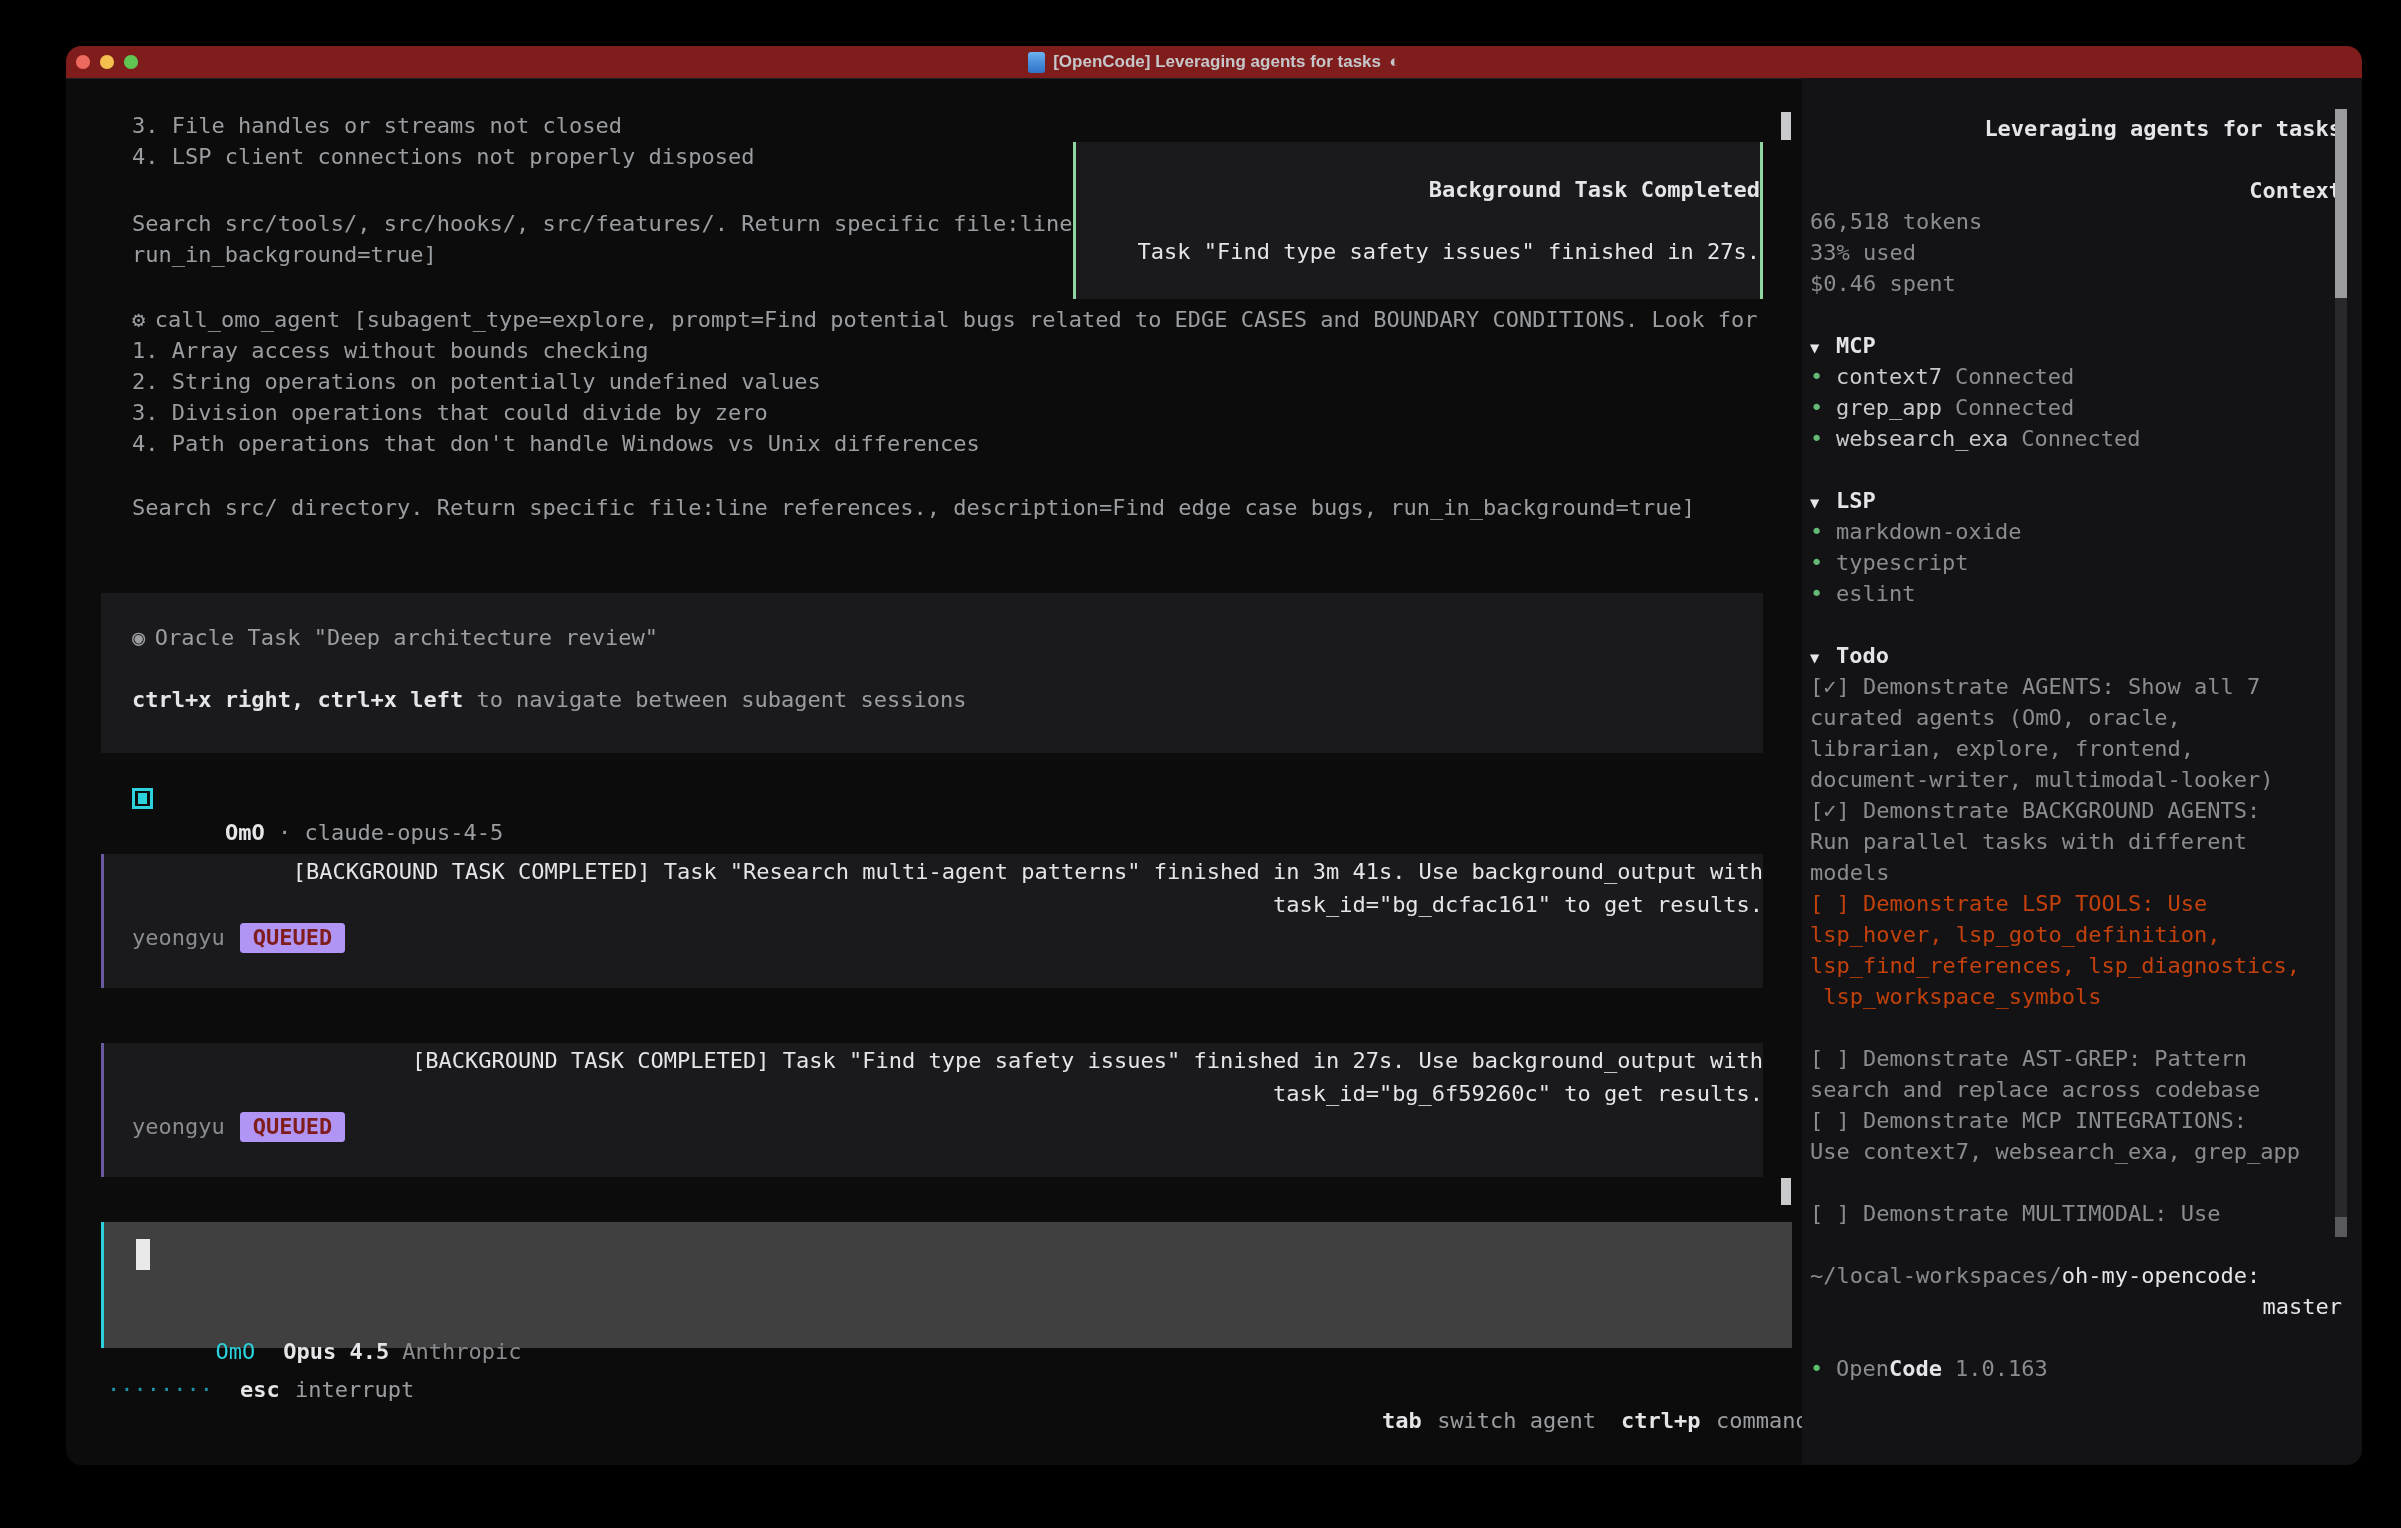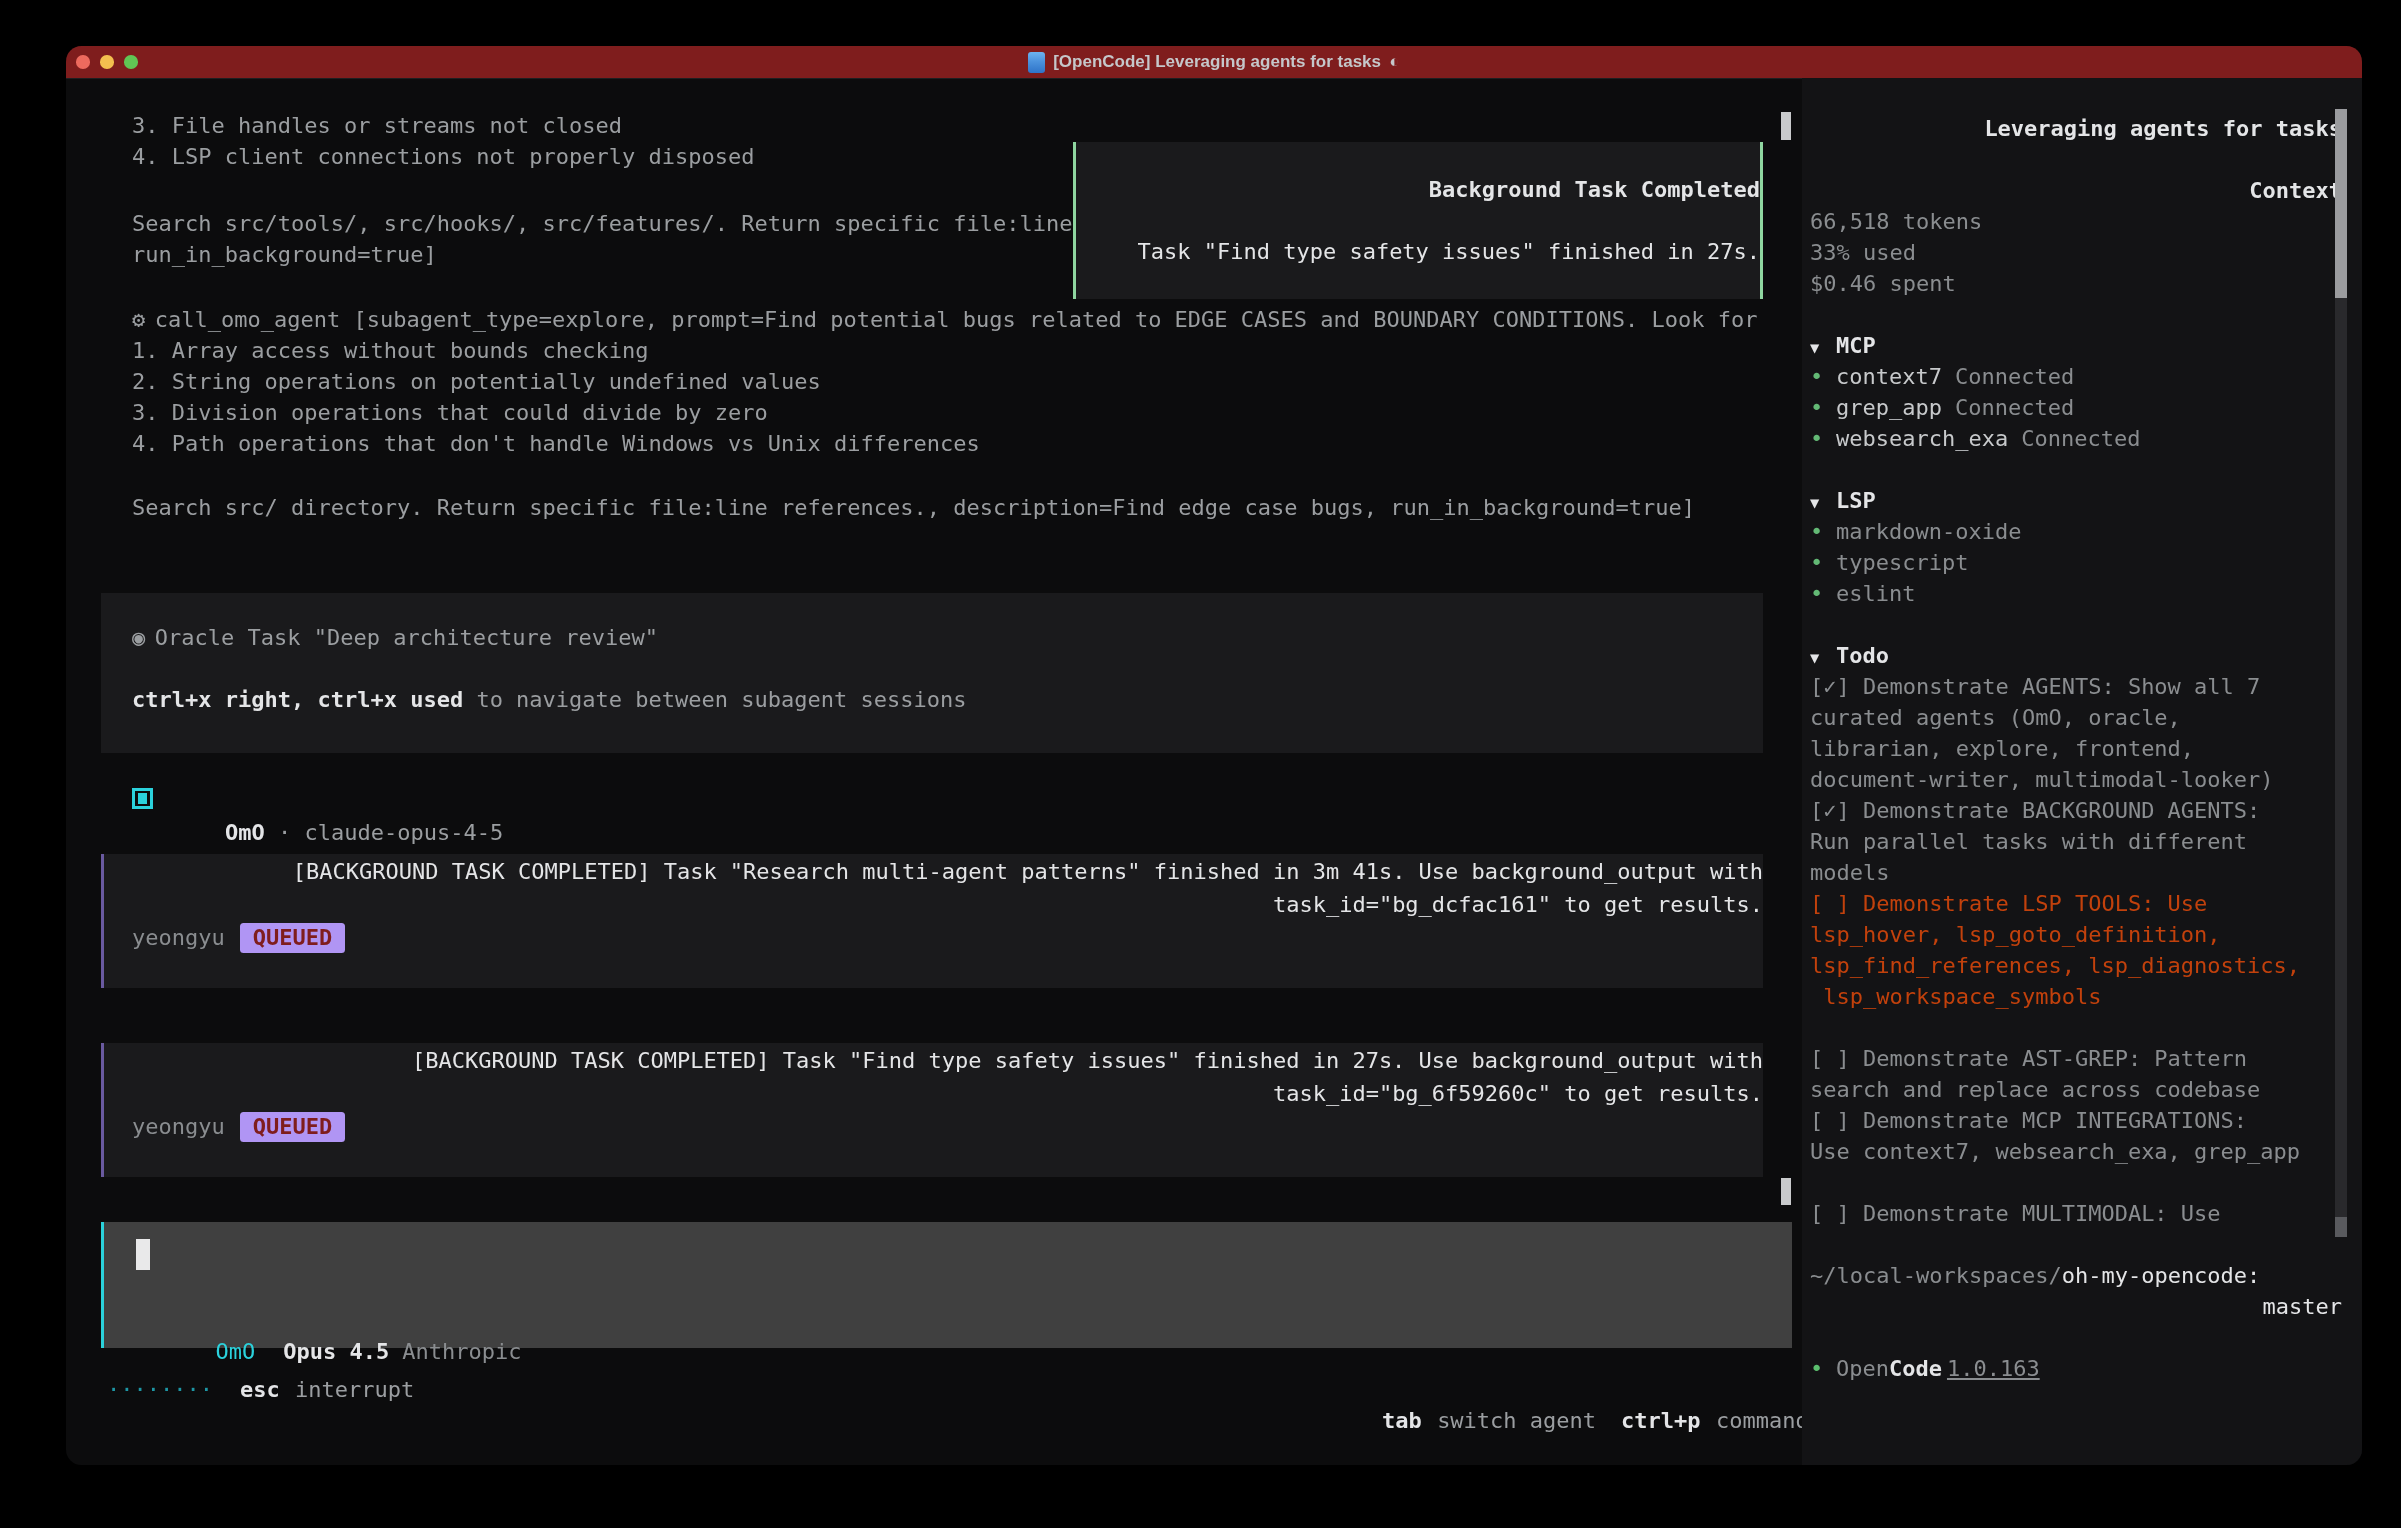--- a/index.html
+++ b/index.html
@@ -92,21 +92,21 @@
 
   <div class="notif">
     <div class="line white b">Background Task Completed</div>
     <div class="sp"></div>
     <div class="line white">Task "Find type safety issues" finished in 27s.</div>
   </div>
 
   <div class="msgbox oracle-box">
     <div class="line gray"><span class="oracle-glyph">◉</span><span>Oracle Task "Deep architecture review"</span></div>
     <div class="sp"></div>
-    <div class="line"><span class="white b">ctrl+x right, ctrl+x used</span><span class="gray"> to navigate between subagent sessions</span></div>
+    <div class="line"><span class="white b">ctrl+x right, ctrl+x left</span><span class="gray"> to navigate between subagent sessions</span></div>
   </div>
 
   <div class="agent-icon"></div>
   <div class="abs line" style="left:106px;top:740px;">
     <span class="white b">OmO</span><span class="gray"> · </span><span class="gray">claude-opus-4-5</span>
   </div>
 
   <div class="msgbox task-box" style="top:808px;">
     <div class="taskline white">[BACKGROUND TASK COMPLETED] Task "Research multi-agent patterns" finished in 3m 41s. Use background_output with</div>
     <div class="taskline white">task_id="bg_dcfac161" to get results.</div>
@@ -173,21 +173,21 @@
     <div class="line dim">[ ] Demonstrate AST-GREP: Pattern</div>
     <div class="line dim">search and replace across codebase</div>
     <div class="line dim">[ ] Demonstrate MCP INTEGRATIONS:</div>
     <div class="line dim">Use context7, websearch_exa, grep_app</div>
     <div class="sp"></div>
     <div class="line dim">[ ] Demonstrate MULTIMODAL: Use</div>
     <div class="sp"></div>
     <div class="line"><span class="dim">~/local-workspaces/</span><span class="white">oh-my-opencode:</span></div>
     <div class="line white">master</div>
     <div class="sp"></div>
-    <div class="line"><span class="glyph2 bullet-green">•</span><span class="dim">Open</span><span class="white b">Code</span><span class="dim" style="margin-left:5px;text-decoration:underline;">1.0.163</span></div>
+    <div class="line"><span class="glyph2 bullet-green">•</span><span class="dim">Open</span><span class="white b">Code</span><span class="dim" style="margin-left:13px;">1.0.163</span></div>
   </div>
 
   <div class="sb-scroll-track">
     <div class="sb-scroll-thumb"></div>
     <div class="sb-scroll-end"></div>
   </div>
 
 </div>
 
 

